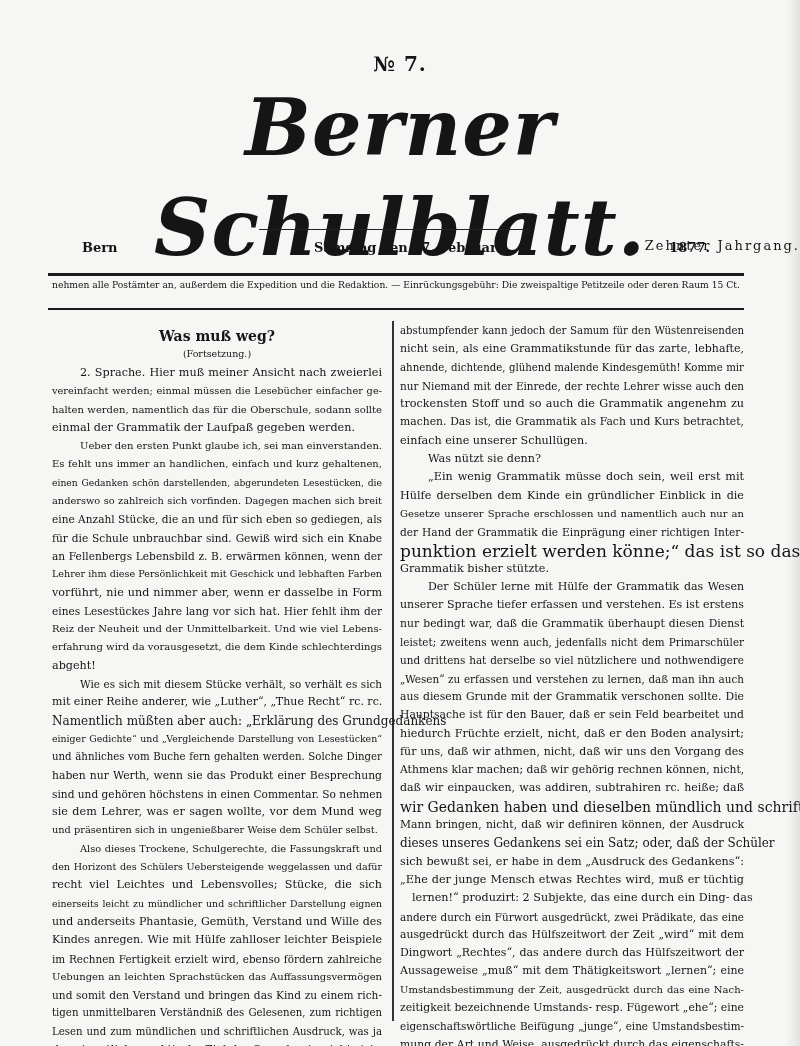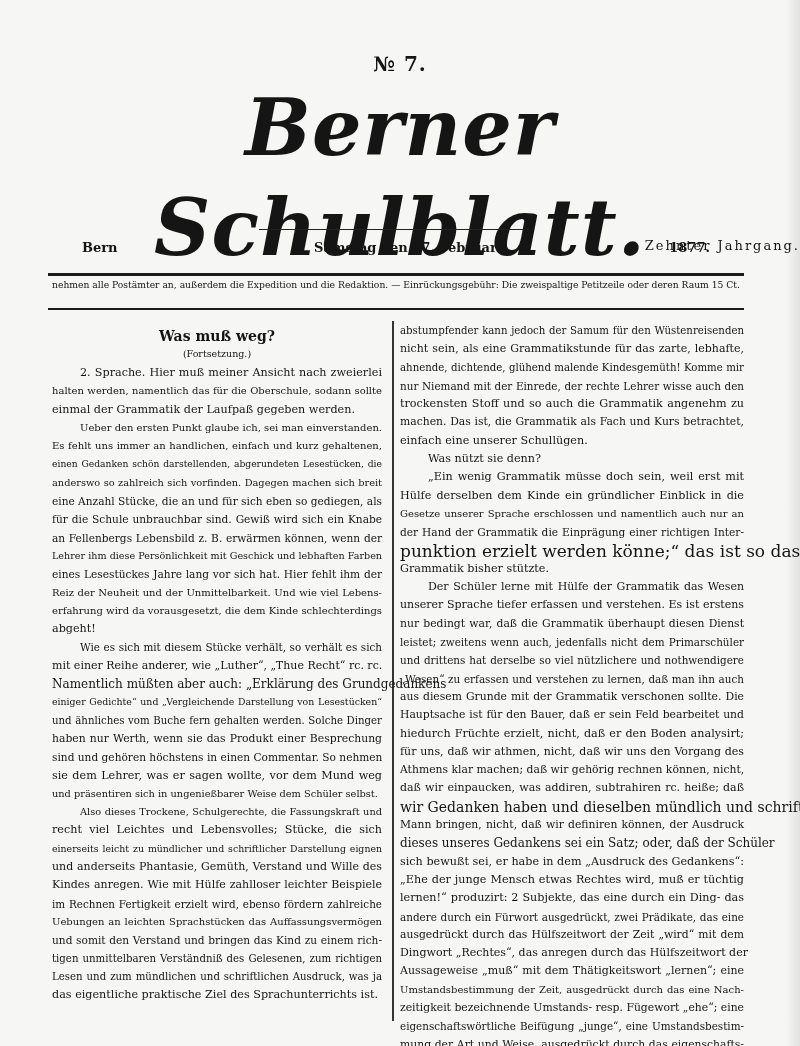--- a/index.html
+++ b/index.html
@@ -62,44 +62,47 @@
     <div style="font-size: 9.2px; white-space: nowrap;">nehmen alle Postämter an, außerdem die Expedition und die Redaktion. — Einrückungsgebühr: Die zweispaltige Petitzeile oder deren Raum 15 Ct.</div>
   </div>
   <div class="thick-rule rule2"></div>
 
   <div class="col-divider"></div>
 
   <div class="col col-left" id="col-left">
     <div class="article-title">Was muß weg?</div>
     <div class="article-sub">(Fortsetzung.)</div>
   <span class="line" style="padding-left: 28px; font-size: 11.2px;">2. Sprache. Hier muß meiner Ansicht nach zweierlei</span>
+      <span class="line" style="font-size: 9.8px;">vereinfacht werden; einmal müssen die Lesebücher einfacher ge-</span>
       <span class="line" style="font-size: 10px;">halten werden, namentlich das für die Oberschule, sodann sollte</span>
       <span class="line last" style="font-size: 11.2px;">einmal der Grammatik der Laufpaß gegeben werden.</span>
       <span class="line" style="padding-left: 28px; font-size: 10px;">Ueber den ersten Punkt glaube ich, sei man einverstanden.</span>
       <span class="line" style="font-size: 10px;">Es fehlt uns immer an handlichen, einfach und kurz gehaltenen,</span>
       <span class="line" style="font-size: 9.2px;">einen Gedanken schön darstellenden, abgerundeten Lesestücken, die</span>
       <span class="line" style="font-size: 9.8px;">anderswo so zahlreich sich vorfinden. Dagegen machen sich breit</span>
       <span class="line" style="font-size: 10.6px;">eine Anzahl Stücke, die an und für sich eben so gediegen, als</span>
       <span class="line" style="font-size: 10.6px;">für die Schule unbrauchbar sind. Gewiß wird sich ein Knabe</span>
       <span class="line" style="font-size: 10.6px;">an Fellenbergs Lebensbild z. B. erwärmen können, wenn der</span>
       <span class="line" style="font-size: 9.6px;">Lehrer ihm diese Persönlichkeit mit Geschick und lebhaften Farben</span>
+      <span class="line" style="font-size: 11.2px;">vorführt, nie und nimmer aber, wenn er dasselbe in Form</span>
       <span class="line" style="font-size: 10.6px;">eines Lesestückes Jahre lang vor sich hat. Hier fehlt ihm der</span>
       <span class="line" style="font-size: 10px;">Reiz der Neuheit und der Unmittelbarkeit. Und wie viel Lebens-</span>
       <span class="line" style="font-size: 10px;">erfahrung wird da vorausgesetzt, die dem Kinde schlechterdings</span>
       <span class="line last" style="font-size: 11.2px;">abgeht!</span>
       <span class="line" style="padding-left: 28px; font-size: 10.4px;">Wie es sich mit diesem Stücke verhält, so verhält es sich</span>
       <span class="line" style="font-size: 11px;">mit einer Reihe anderer, wie „Luther“, „Thue Recht“ rc. rc.</span>
       <span class="line" style="font-size: 12px;">Namentlich müßten aber auch: „Erklärung des Grundgedankens</span>
       <span class="line" style="font-size: 9.4px;">einiger Gedichte“ und „Vergleichende Darstellung von Lesestücken“</span>
       <span class="line" style="font-size: 10.2px;">und ähnliches vom Buche fern gehalten werden. Solche Dinger</span>
       <span class="line" style="font-size: 10.8px;">haben nur Werth, wenn sie das Produkt einer Besprechung</span>
       <span class="line" style="font-size: 10.6px;">sind und gehören höchstens in einen Commentar. So nehmen</span>
       <span class="line" style="font-size: 11.2px;">sie dem Lehrer, was er sagen wollte, vor dem Mund weg</span>
       <span class="line last" style="font-size: 9.8px;">und präsentiren sich in ungenießbarer Weise dem Schüler selbst.</span>
       <span class="line" style="padding-left: 28px; font-size: 9.8px;">Also dieses Trockene, Schulgerechte, die Fassungskraft und</span>
+      <span class="line" style="font-size: 9.6px;">den Horizont des Schülers Uebersteigende weggelassen und dafür</span>
       <span class="line" style="font-size: 11.2px;">recht viel Leichtes und Lebensvolles; Stücke, die sich</span>
       <span class="line" style="font-size: 9.4px;">einerseits leicht zu mündlicher und schriftlicher Darstellung eignen</span>
       <span class="line" style="font-size: 11px;">und anderseits Phantasie, Gemüth, Verstand und Wille des</span>
       <span class="line" style="font-size: 11px;">Kindes anregen. Wie mit Hülfe zahlloser leichter Beispiele</span>
       <span class="line" style="font-size: 10.4px;">im Rechnen Fertigkeit erzielt wird, ebenso fördern zahlreiche</span>
       <span class="line" style="font-size: 10px;">Uebungen an leichten Sprachstücken das Auffassungsvermögen</span>
       <span class="line" style="font-size: 10.6px;">und somit den Verstand und bringen das Kind zu einem rich-</span>
       <span class="line" style="font-size: 10.2px;">tigen unmittelbaren Verständniß des Gelesenen, zum richtigen</span>
       <span class="line" style="font-size: 10.2px;">Lesen und zum mündlichen und schriftlichen Ausdruck, was ja</span>
       <span class="line last" style="font-size: 11.2px;">das eigentliche praktische Ziel des Sprachunterrichts ist.</span>
@@ -130,23 +133,23 @@
       <span class="line" style="font-size: 10.8px;">Hauptsache ist für den Bauer, daß er sein Feld bearbeitet und</span>
       <span class="line" style="font-size: 11.2px;">hiedurch Früchte erzielt, nicht, daß er den Boden analysirt;</span>
       <span class="line" style="font-size: 11px;">für uns, daß wir athmen, nicht, daß wir uns den Vorgang des</span>
       <span class="line" style="font-size: 10.8px;">Athmens klar machen; daß wir gehörig rechnen können, nicht,</span>
       <span class="line" style="font-size: 11px;">daß wir einpaucken, was addiren, subtrahiren rc. heiße; daß</span>
       <span class="line" style="font-size: 14px;">wir Gedanken haben und dieselben mündlich und schriftlich an</span>
       <span class="line" style="font-size: 10.8px;">Mann bringen, nicht, daß wir definiren können, der Ausdruck</span>
       <span class="line" style="font-size: 12px;">dieses unseres Gedankens sei ein Satz; oder, daß der Schüler</span>
       <span class="line" style="font-size: 11.2px;">sich bewußt sei, er habe in dem „Ausdruck des Gedankens“:</span>
       <span class="line" style="font-size: 11.2px;">„Ehe der junge Mensch etwas Rechtes wird, muß er tüchtig</span>
-      <span class="line" style="font-size: 11.2px;">lernen!“ produzirt: 2 Subjekte, das eine durch ein Ding- das</span>
+      <span class="line" style="font-size: 11.2px; margin-left: 12px;">lernen!“ produzirt: 2 Subjekte, das eine durch ein Ding- das</span>
       <span class="line" style="font-size: 10.4px;">andere durch ein Fürwort ausgedrückt, zwei Prädikate, das eine</span>
       <span class="line" style="font-size: 10.8px;">ausgedrückt durch das Hülfszeitwort der Zeit „wird“ mit dem</span>
-      <span class="line" style="font-size: 11px;">Dingwort „Rechtes“, das anregen durch das Hülfszeitwort der</span>
+      <span class="line" style="font-size: 11px;">Dingwort „Rechtes“, das andere durch das Hülfszeitwort der</span>
       <span class="line" style="font-size: 11px;">Aussageweise „muß“ mit dem Thätigkeitswort „lernen“; eine</span>
       <span class="line" style="font-size: 10px;">Umstandsbestimmung der Zeit, ausgedrückt durch das eine Nach-</span>
       <span class="line" style="font-size: 10.8px;">zeitigkeit bezeichnende Umstands- resp. Fügewort „ehe“; eine</span>
       <span class="line" style="font-size: 10.4px;">eigenschaftswörtliche Beifügung „junge“, eine Umstandsbestim-</span>
       <span class="line" style="font-size: 10.8px;">mung der Art und Weise, ausgedrückt durch das eigenschafts-</span>
     </div>
 </div>
 
 </body></html>

